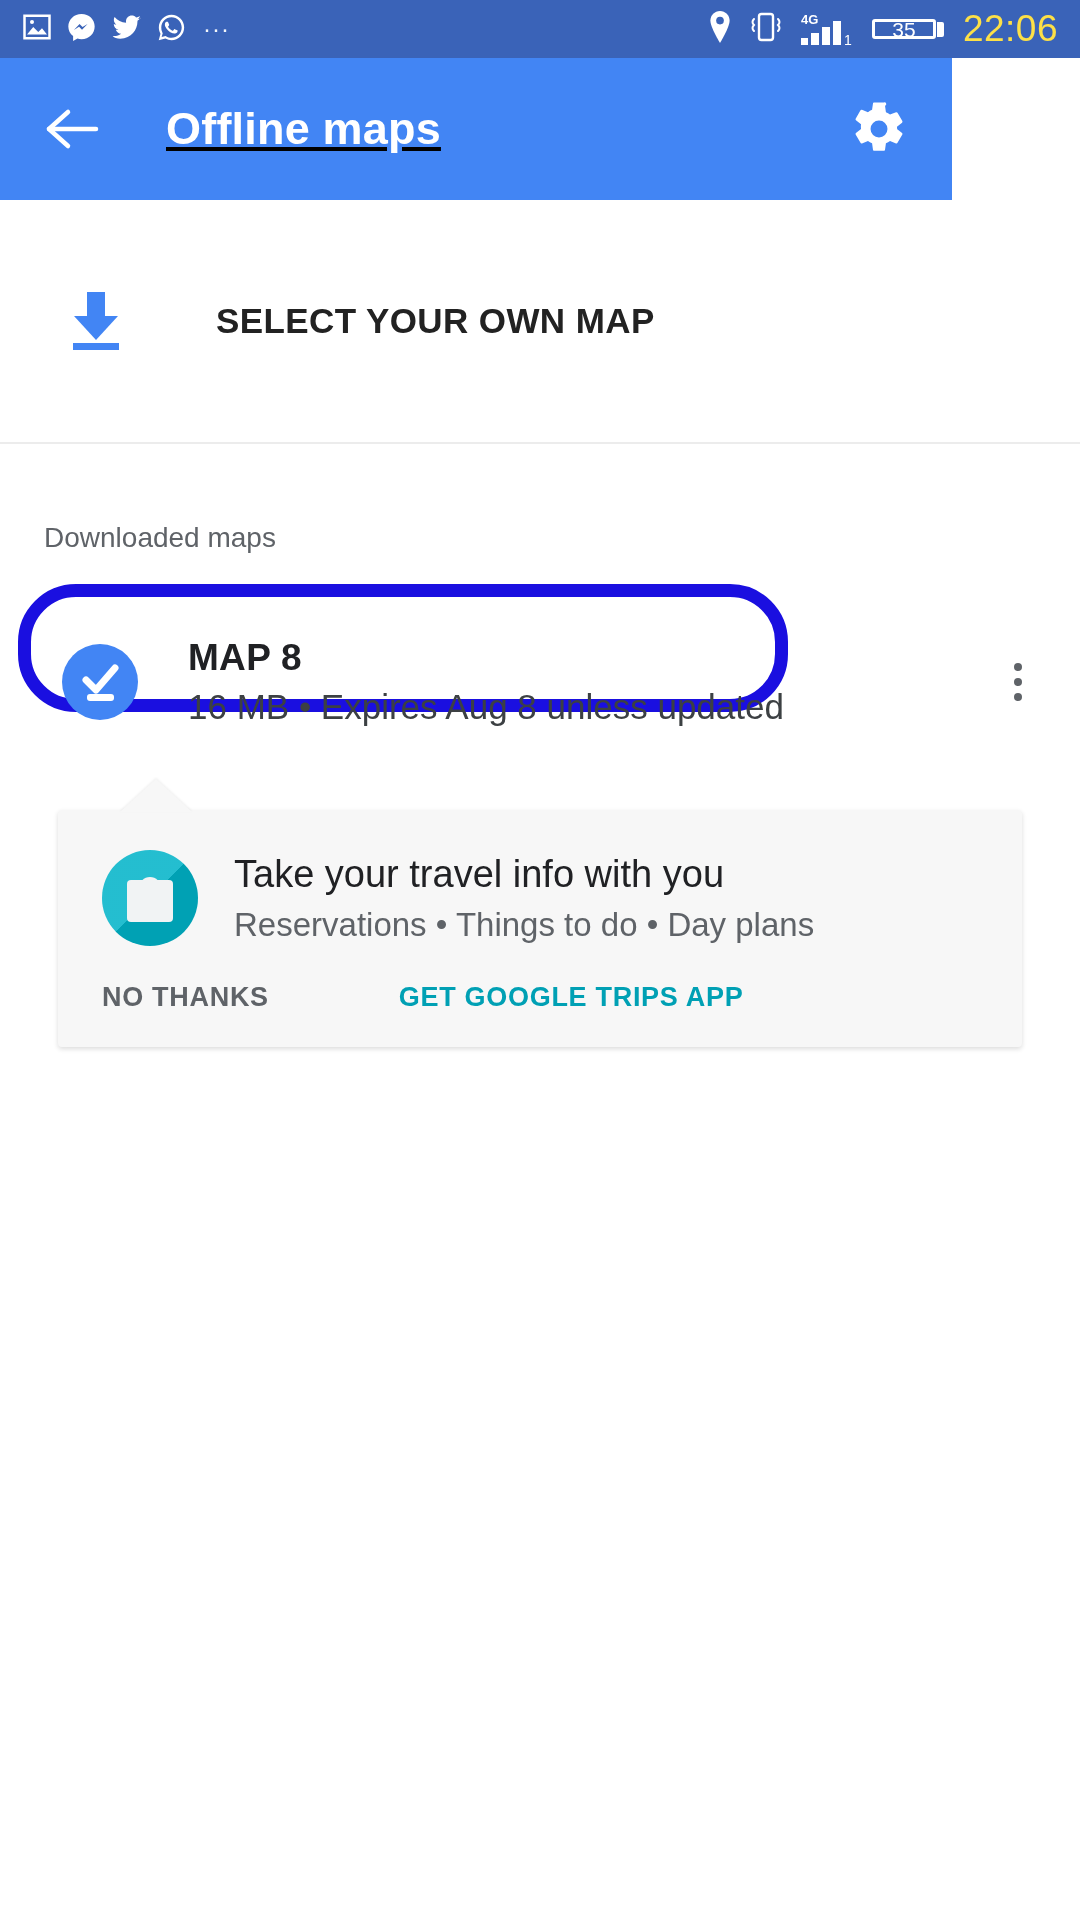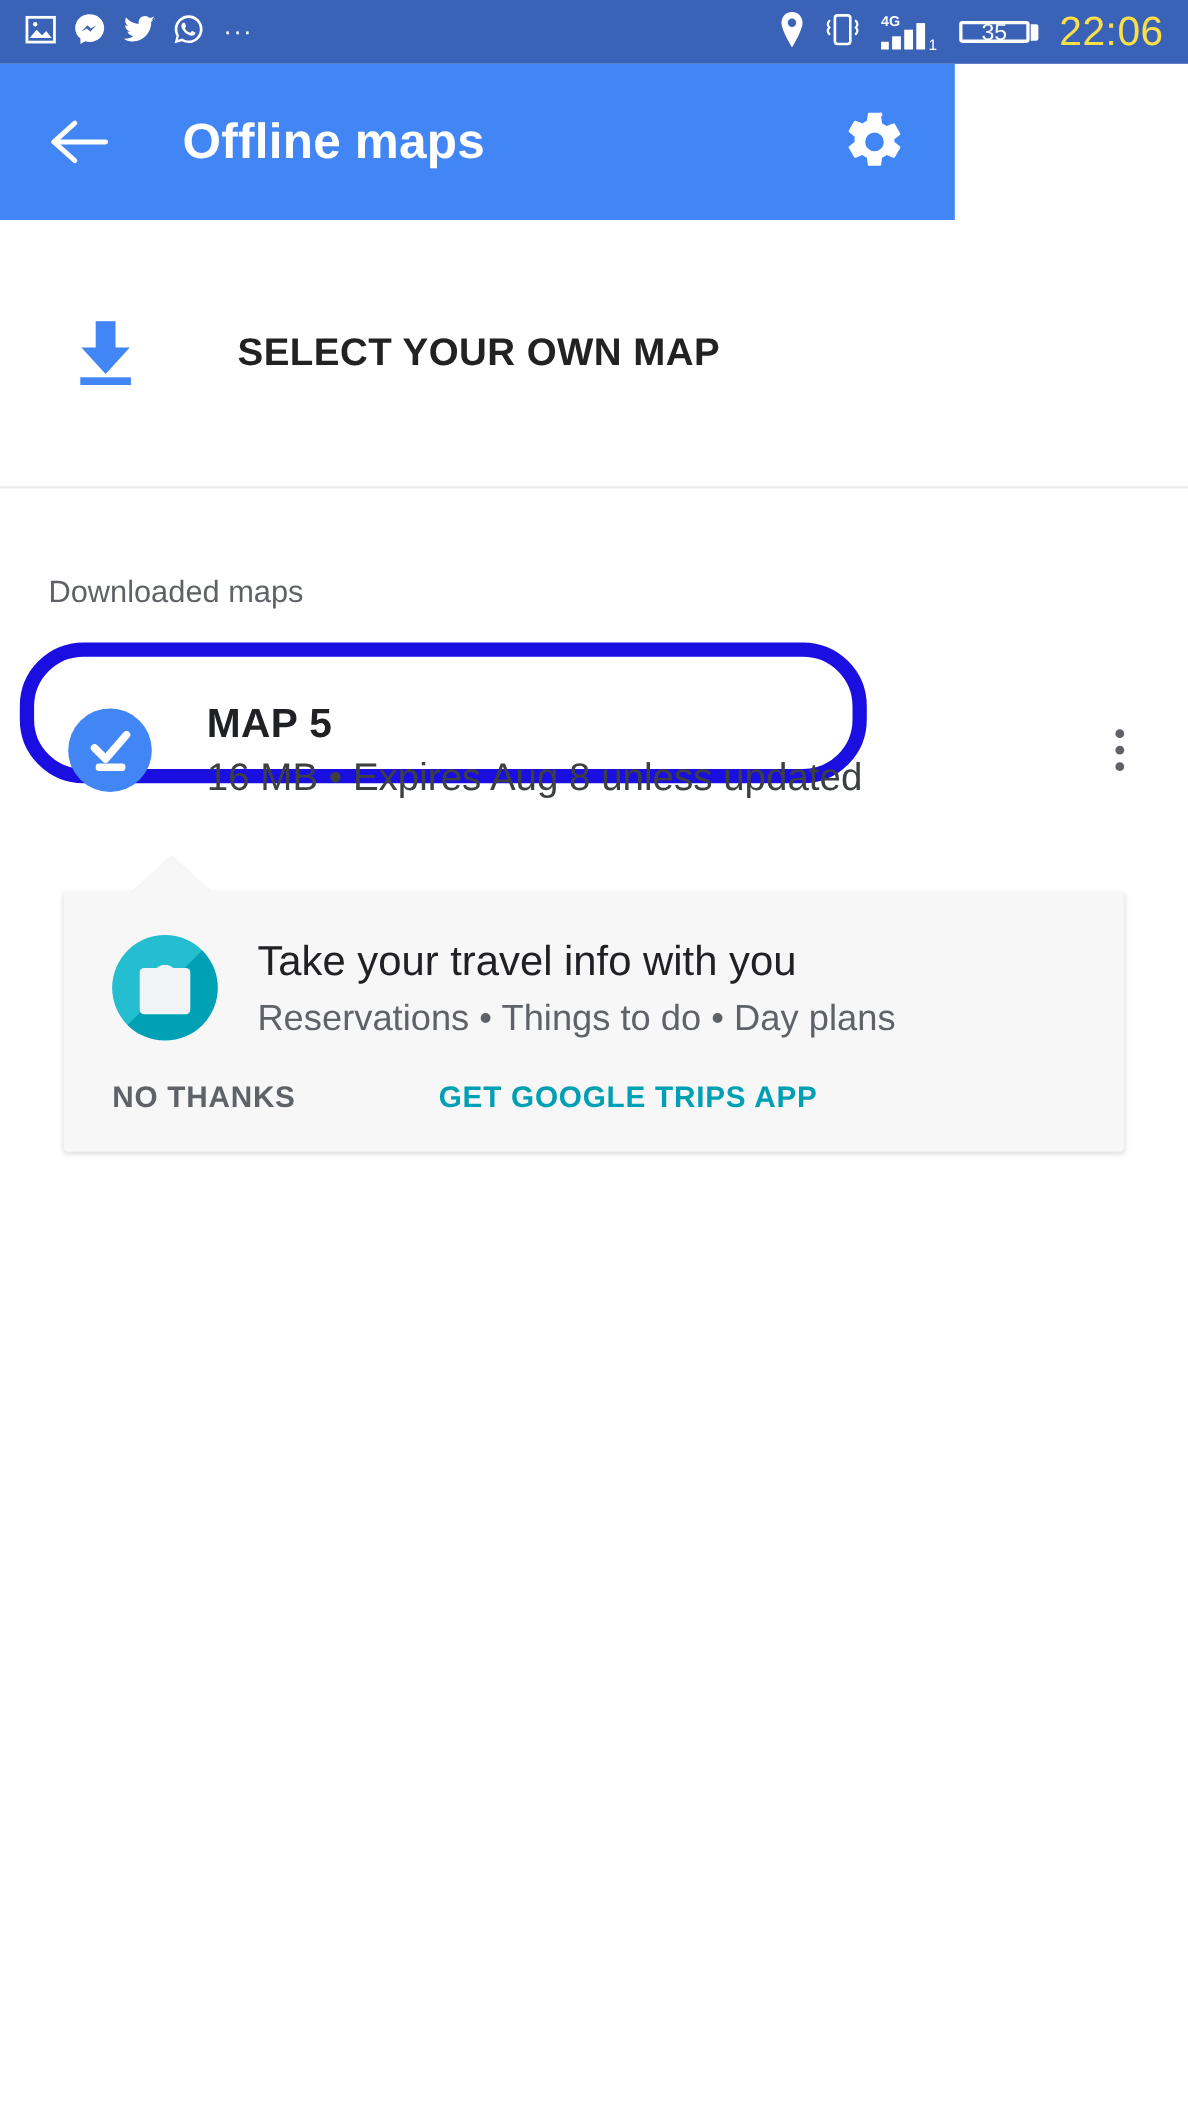--- a/index.html
+++ b/index.html
@@ -29,24 +29,25 @@
   .battery-wrap{ display:flex; align-items:center; }
   .battery-body{
     width:64px; height:20px; border:3px solid #ffffff; border-radius:3px;
     display:flex; align-items:center; justify-content:center;
   }
   .battery-num{ color:#ffffff; font-size:21px; line-height:1; }
   .battery-tip{ width:7px;height:15px;background:#ffffff;border-radius:0 2px 2px 0;margin-left:1px;}
 
   
   .app-bar{
-    height:142px; width:868px;
+    height:142px; width:952px;
     background:#4285f4;
     display:flex; align-items:center;
     padding:0 44px;
+    text-decoration:underline;
   }
   .app-bar-title{
     color:#ffffff; font-size:45px; font-weight:700;
     margin-left:66px; letter-spacing:.2px;
   }
   .app-bar-spacer{ flex:1; }
   .icon-btn{ display:flex; align-items:center; justify-content:center; cursor:pointer; }
 
   
   .select-row{
@@ -262,21 +263,21 @@
     <div class="highlight-box"></div>
 
     <div class="map-row">
       <span class="map-check">
         <svg width="48" height="46" viewBox="0 0 48 46">
           <path d="M10 21 L20 31 L39 9" fill="none" stroke="#fff" stroke-width="7" stroke-linecap="round" stroke-linejoin="round"></path>
           <rect x="11" y="35" width="27" height="7" rx="3" fill="#fff"></rect>
         </svg>
       </span>
       <span class="map-text">
-        <div class="map-title">MAP 5</div>
+        <div class="map-title">MAP 8</div>
         <div class="map-sub">16 MB • Expires Aug 8 unless updated</div>
       </span>
       <span class="map-overflow">
         <span class="dot"></span>
           <span class="dot"></span>
           <span class="dot"></span>
       </span>
     </div>
   </div>
 </div>

